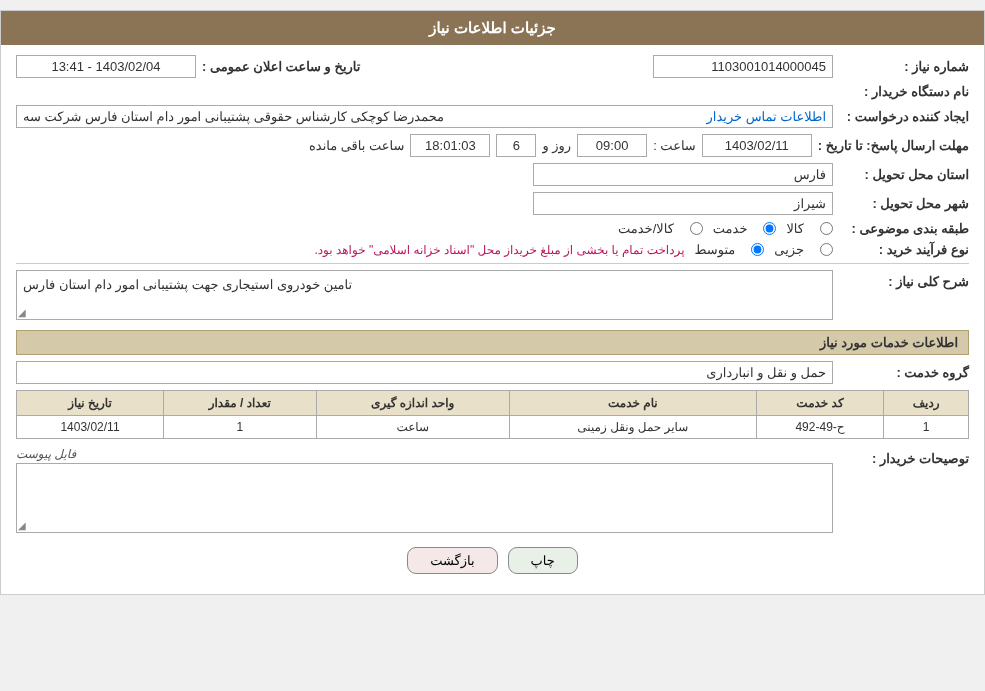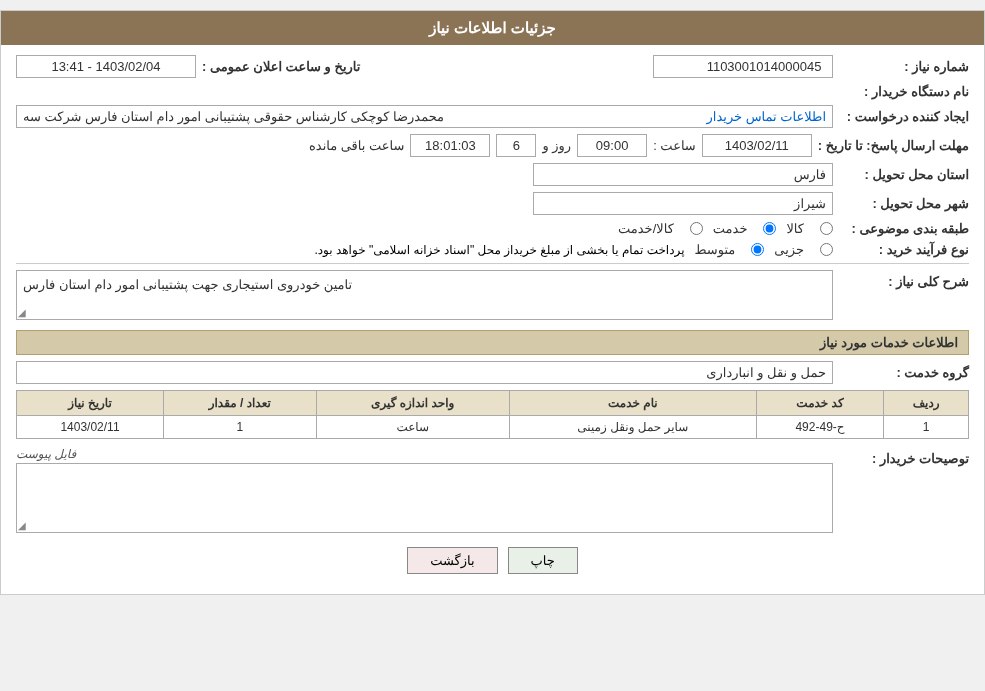--- a/index.html
+++ b/index.html
@@ -109,21 +109,21 @@
       justify-content: center;
       gap: 10px;
       margin: 14px 0 10px 0;
     }
     .btn {
       padding: 5px 22px;
       font-size: 13px;
       border: 1px solid #888;
       cursor: pointer;
       background: #f5f5f5;
-      border-radius: 0;
+      border-radius: 9px;
     }
     .btn-print {
       background: #e8f0e8;
     }
     .btn-back {
       background: #f5e8e8;
     }
     .divider {
       border: none;
       border-top: 1px solid #ccc;
@@ -135,21 +135,21 @@
 
 <div class="page-wrapper">
 
   <div class="header-bar">جزئیات اطلاعات نیاز</div>
 
   <div class="content">
 
     <div class="form-row" style="justify-content: space-between;">
       <div style="display:flex;align-items:center;gap:6px;flex:1;">
         <span class="label">شماره نیاز :</span>
-        <div class="value-box" style="min-width:180px;flex:none;text-align:center;padding-left:48px;">1103001014000045</div>
+        <div class="value-box" style="min-width:180px;flex:none;text-align:right;padding-left:48px;">1103001014000045</div>
       </div>
       <div style="display:flex;align-items:center;gap:6px;">
         <span class="label" style="min-width:auto;">تاریخ و ساعت اعلان عمومی :</span>
         <div class="value-box" style="min-width:180px;flex:none;text-align:center;">1403/02/04 - 13:41</div>
       </div>
     </div>
 
     <div class="form-row">
       <span class="label">نام دستگاه خریدار :</span>
     </div>
@@ -207,21 +207,21 @@
       <span class="label">نوع فرآیند خرید :</span>
       <div class="process-row">
         <div class="radio-item">
           <input type="radio" name="farayand" style="">
           <span>جزیی</span>
         </div>
         <div class="radio-item">
           <input type="radio" name="farayand" checked="" style="">
           <span>متوسط</span>
         </div>
-        <span style="color:#000000;font-size:12px;">پرداخت تمام یا بخشی از مبلغ خریداز محل "اسناد خزانه اسلامی" خواهد بود.</span>
+        <span style="color:#be185d;font-size:12px;">پرداخت تمام یا بخشی از مبلغ خریداز محل "اسناد خزانه اسلامی" خواهد بود.</span>
       </div>
     </div>
 
     <hr class="divider">
 
     <div class="form-row" style="align-items:flex-start;">
       <span class="label" style="padding-top:4px;">شرح کلی نیاز :</span>
       <div style="flex:1;position:relative;">
         <div class="description-box">تامین خودروی استیجاری جهت پشتیبانی امور دام استان فارس</div>
         <span style="position:absolute;bottom:2px;left:2px;color:#888;font-size:10px;">◢</span>

